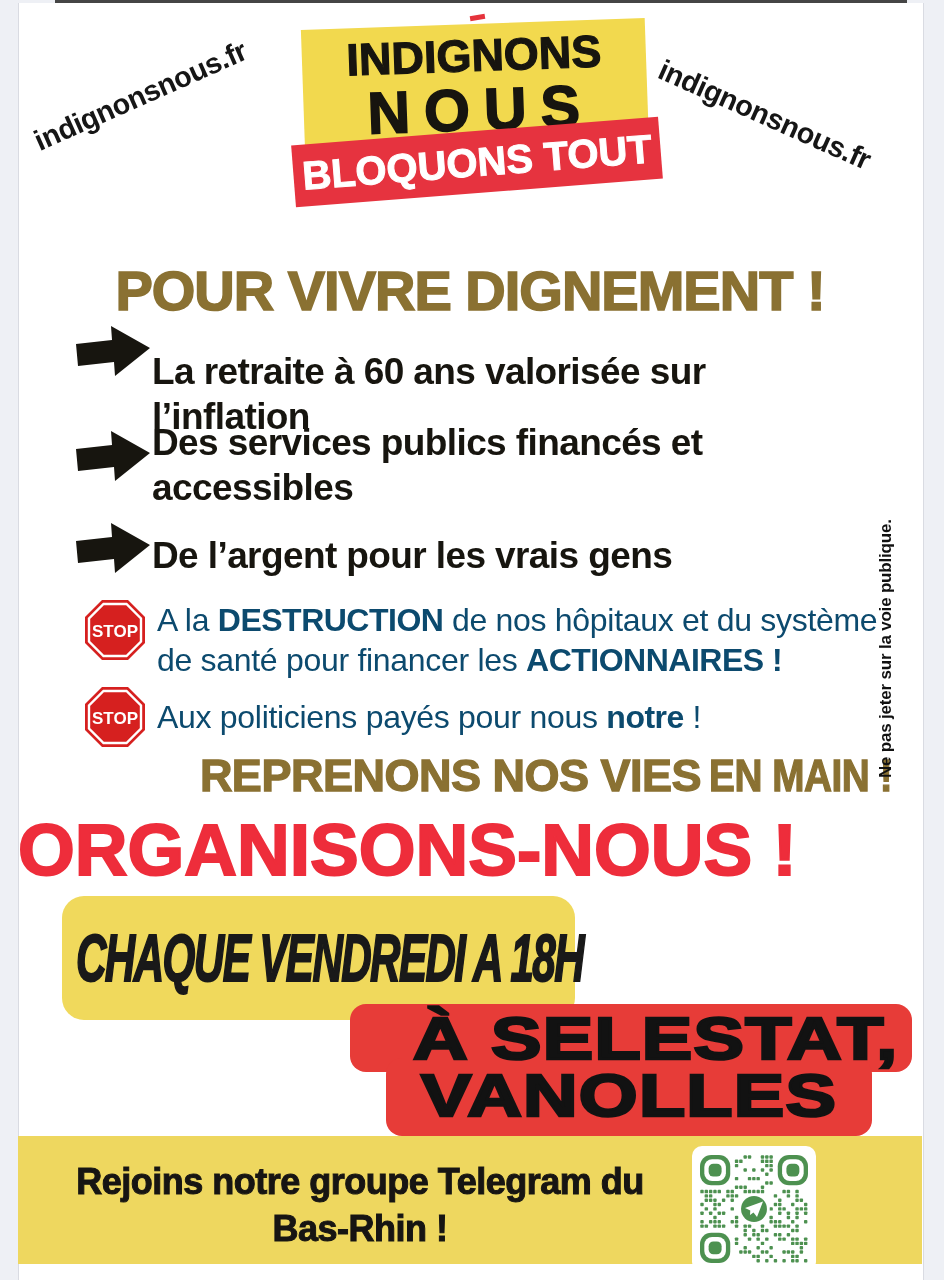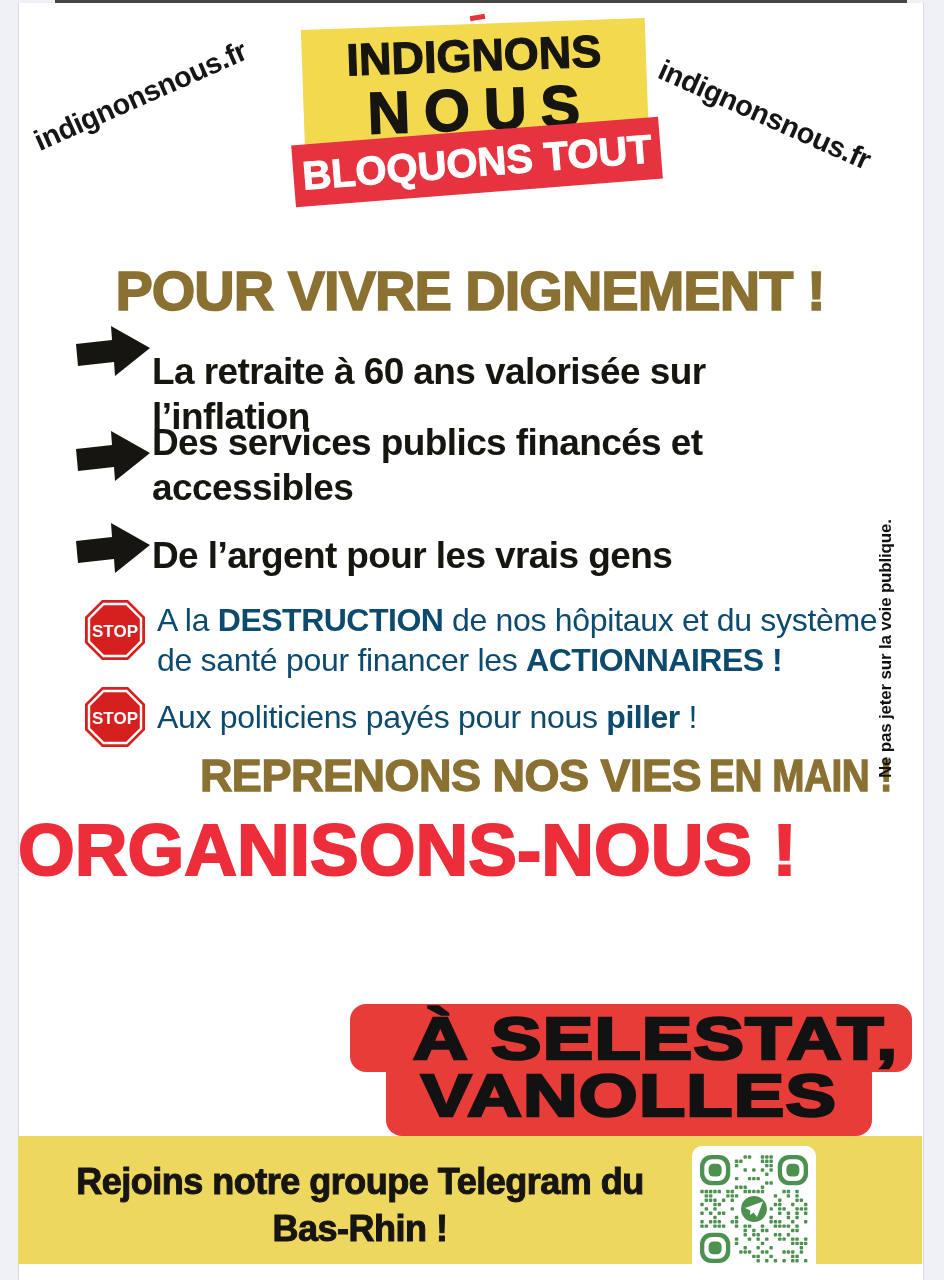--- a/index.html
+++ b/index.html
@@ -145,25 +145,28 @@
     <polygon points="19.5,5 42.5,5 57,19.5 57,42.5 42.5,57 19.5,57 5,42.5 5,19.5" fill="none" stroke="#ffffff" stroke-width="2.4"></polygon>
     <text x="31" y="38" text-anchor="middle" font-family="Liberation Sans, sans-serif" font-size="17" font-weight="900" fill="#ffffff">STOP</text>
   </svg>
   <div class="stop-text t1"><span>A la </span><b>DESTRUCTION</b><span> de nos hôpitaux et du système de santé pour financer les </span><b>ACTIONNAIRES !</b></div>
 
   <svg class="stop-sign s2" viewBox="0 0 62 62">
     <polygon points="18,1 44,1 61,18 61,44 44,61 18,61 1,44 1,18" fill="#d6201f"></polygon>
     <polygon points="19.5,5 42.5,5 57,19.5 57,42.5 42.5,57 19.5,57 5,42.5 5,19.5" fill="none" stroke="#ffffff" stroke-width="2.4"></polygon>
     <text x="31" y="38" text-anchor="middle" font-family="Liberation Sans, sans-serif" font-size="17" font-weight="900" fill="#ffffff">STOP</text>
   </svg>
-  <div class="stop-text t2"><span>Aux politiciens payés pour nous </span><b>piller</b><span> !</span></div>
+  <div class="stop-text t2"><span>Aux politiciens payés pour nous </span><b>notre</b><span> !</span></div>
 
   <div class="slogan-gold"><span>REPRENONS NOS VIES</span><span class="narrow">EN MAIN !</span></div>
   <div class="slogan-red">ORGANISONS-NOUS !</div>
 
+  <div class="schedule-box">
+    <div class="schedule-text">CHAQUE VENDREDI A 18H</div>
+  </div>
 
   <div class="loc-rect r1"></div>
   <div class="loc-rect r2"></div>
   <div class="loc-text l1"><span class="stretch">À SELESTAT,</span></div>
   <div class="loc-text l2"><span class="stretch">VANOLLES</span></div>
 
   <div class="disposal">Ne pas jeter sur la voie publique.</div>
 
   <div class="footer-band">
     <div class="footer-text">

